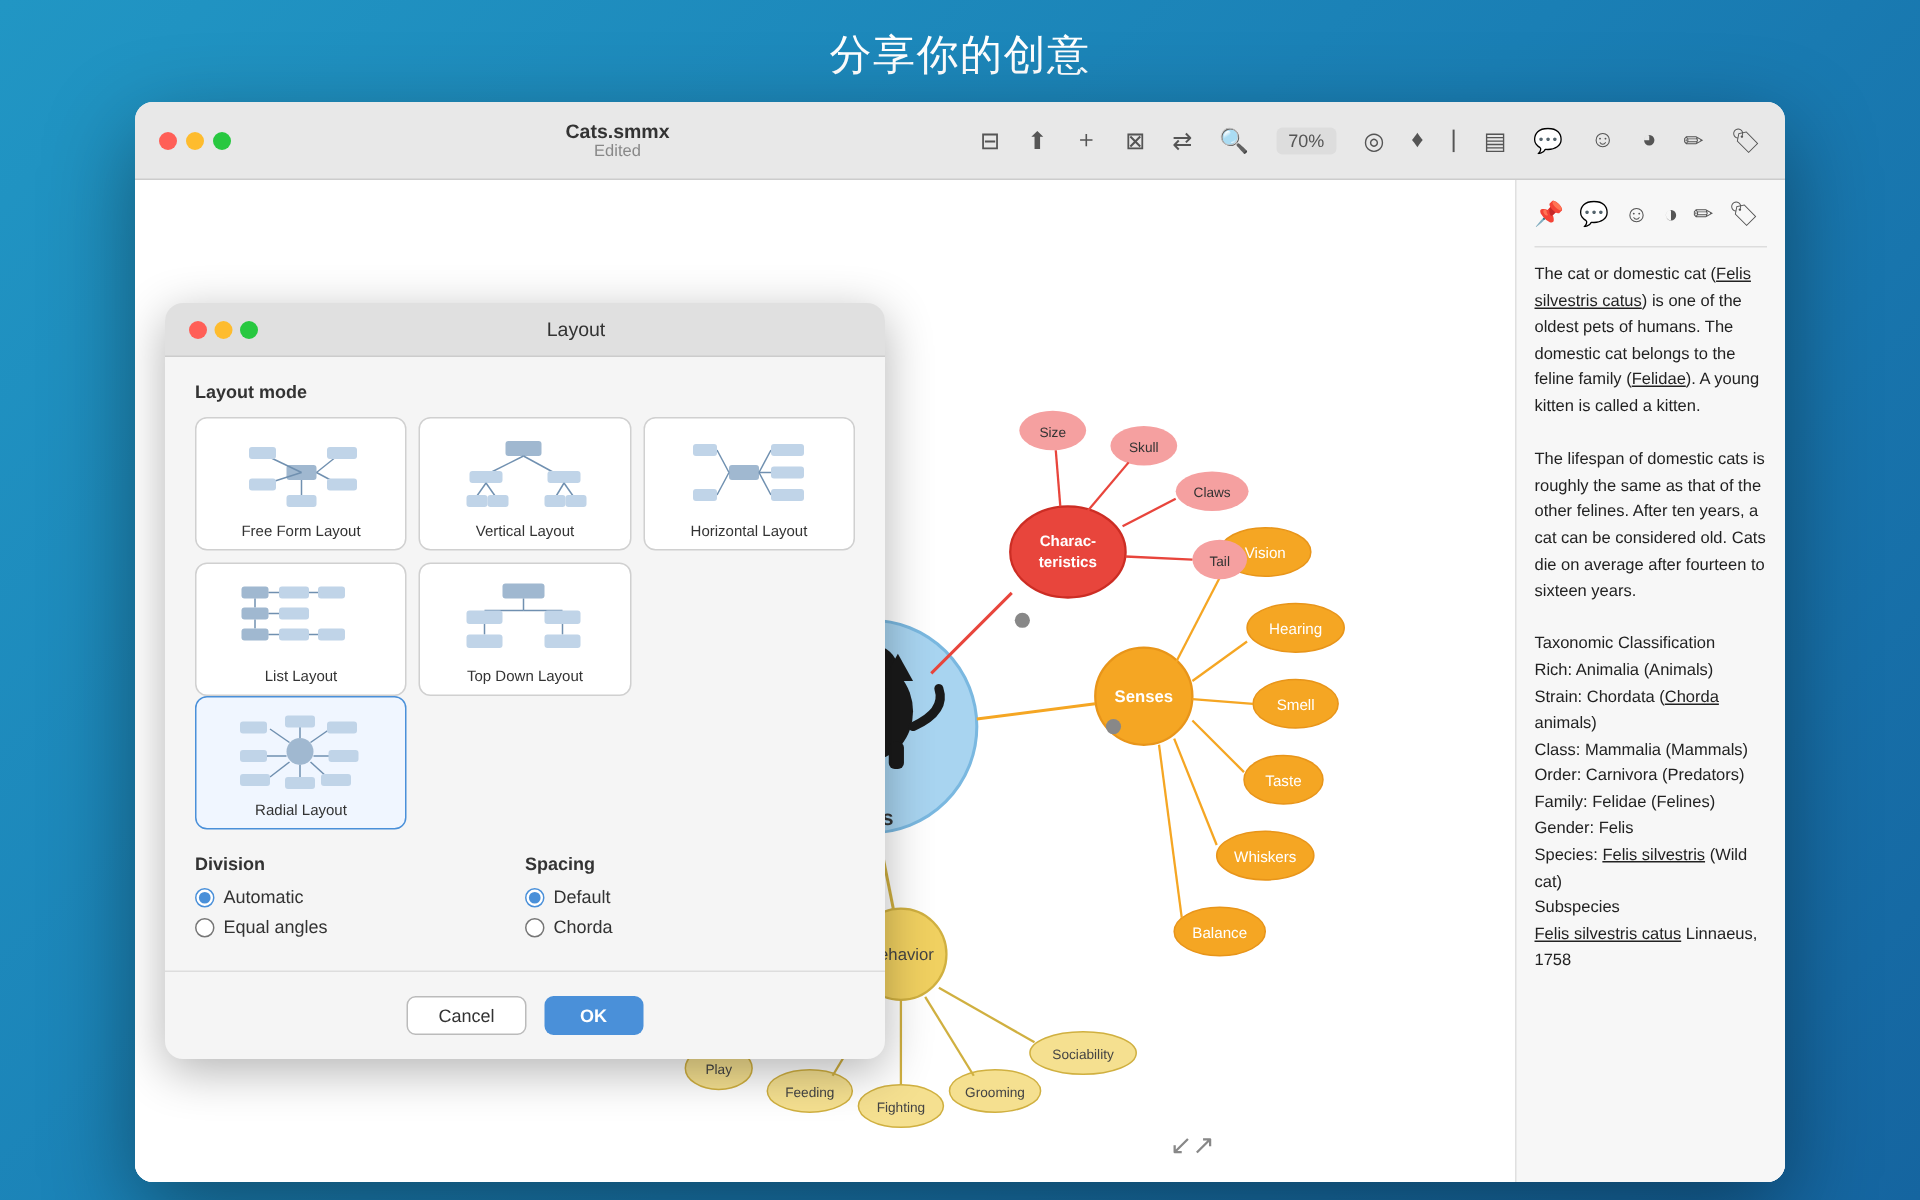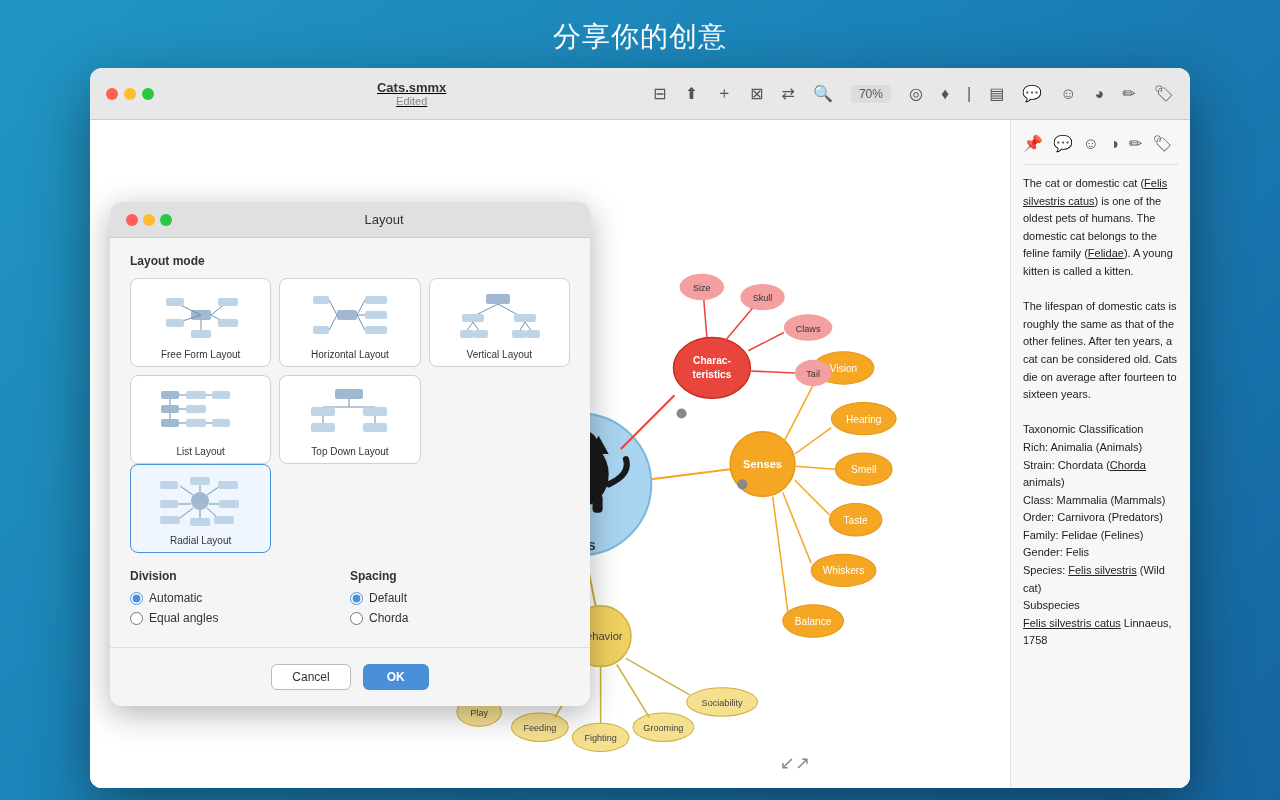--- a/index.html
+++ b/index.html
@@ -56,21 +56,20 @@
       width: 12px; height: 12px;
       border-radius: 50%;
     }
     .tl-red { background: #ff5f57; }
     .tl-yellow { background: #febc2e; }
     .tl-green { background: #28c840; }
 
     .title-info {
       flex: 1;
       text-align: center;
-      text-decoration: underline;
     }
     .title-info .filename {
       font-size: 13px;
       font-weight: 600;
       color: #333;
     }
     .title-info .edited {
       font-size: 11px;
       color: #888;
     }
@@ -520,55 +519,55 @@
                     <line x1="45" y1="32" x2="45" y2="42" stroke="#7090b0" stroke-width="1"></line>
                     <rect x="35" y="42" width="20" height="8" rx="2" fill="#c0d4e8"></rect>
                   </svg>
                 </div>
                 <div class="layout-name">Free Form Layout</div>
               </div>
 
               <div class="layout-item">
                 <div class="layout-preview">
                   <svg class="preview-svg" viewBox="0 0 90 55">
-                    <rect x="32" y="22" width="20" height="10" rx="2" fill="#a0b8d0"></rect>
-                    <line x1="52" y1="27" x2="60" y2="12" stroke="#7090b0" stroke-width="1"></line>
-                    <rect x="60" y="8" width="22" height="8" rx="2" fill="#c0d4e8"></rect>
-                    <line x1="52" y1="27" x2="60" y2="27" stroke="#7090b0" stroke-width="1"></line>
-                    <rect x="60" y="23" width="22" height="8" rx="2" fill="#c0d4e8"></rect>
-                    <line x1="52" y1="27" x2="60" y2="42" stroke="#7090b0" stroke-width="1"></line>
-                    <rect x="60" y="38" width="22" height="8" rx="2" fill="#c0d4e8"></rect>
-                    <line x1="32" y1="27" x2="24" y2="12" stroke="#7090b0" stroke-width="1"></line>
-                    <rect x="8" y="8" width="16" height="8" rx="2" fill="#c0d4e8"></rect>
-                    <line x1="32" y1="27" x2="24" y2="42" stroke="#7090b0" stroke-width="1"></line>
-                    <rect x="8" y="38" width="16" height="8" rx="2" fill="#c0d4e8"></rect>
-                  </svg>
-                </div>
-                <div class="layout-name">Horizontal Layout</div>
-              </div>
-
-              <div class="layout-item">
-                <div class="layout-preview">
-                  <svg class="preview-svg" viewBox="0 0 90 55">
                     <rect x="32" y="6" width="24" height="10" rx="2" fill="#a0b8d0"></rect>
                     <line x1="44" y1="16" x2="20" y2="28" stroke="#7090b0" stroke-width="1"></line>
                     <rect x="8" y="26" width="22" height="8" rx="2" fill="#c0d4e8"></rect>
                     <line x1="44" y1="16" x2="66" y2="28" stroke="#7090b0" stroke-width="1"></line>
                     <rect x="60" y="26" width="22" height="8" rx="2" fill="#c0d4e8"></rect>
                     <line x1="19" y1="34" x2="12" y2="44" stroke="#7090b0" stroke-width="1"></line>
                     <rect x="6" y="42" width="14" height="8" rx="2" fill="#c0d4e8"></rect>
                     <line x1="19" y1="34" x2="26" y2="44" stroke="#7090b0" stroke-width="1"></line>
                     <rect x="20" y="42" width="14" height="8" rx="2" fill="#c0d4e8"></rect>
                     <line x1="71" y1="34" x2="65" y2="44" stroke="#7090b0" stroke-width="1"></line>
                     <rect x="58" y="42" width="14" height="8" rx="2" fill="#c0d4e8"></rect>
                     <line x1="71" y1="34" x2="78" y2="44" stroke="#7090b0" stroke-width="1"></line>
                     <rect x="72" y="42" width="14" height="8" rx="2" fill="#c0d4e8"></rect>
                   </svg>
                 </div>
                 <div class="layout-name">Vertical Layout</div>
+              </div>
+
+              <div class="layout-item">
+                <div class="layout-preview">
+                  <svg class="preview-svg" viewBox="0 0 90 55">
+                    <rect x="32" y="22" width="20" height="10" rx="2" fill="#a0b8d0"></rect>
+                    <line x1="52" y1="27" x2="60" y2="12" stroke="#7090b0" stroke-width="1"></line>
+                    <rect x="60" y="8" width="22" height="8" rx="2" fill="#c0d4e8"></rect>
+                    <line x1="52" y1="27" x2="60" y2="27" stroke="#7090b0" stroke-width="1"></line>
+                    <rect x="60" y="23" width="22" height="8" rx="2" fill="#c0d4e8"></rect>
+                    <line x1="52" y1="27" x2="60" y2="42" stroke="#7090b0" stroke-width="1"></line>
+                    <rect x="60" y="38" width="22" height="8" rx="2" fill="#c0d4e8"></rect>
+                    <line x1="32" y1="27" x2="24" y2="12" stroke="#7090b0" stroke-width="1"></line>
+                    <rect x="8" y="8" width="16" height="8" rx="2" fill="#c0d4e8"></rect>
+                    <line x1="32" y1="27" x2="24" y2="42" stroke="#7090b0" stroke-width="1"></line>
+                    <rect x="8" y="38" width="16" height="8" rx="2" fill="#c0d4e8"></rect>
+                  </svg>
+                </div>
+                <div class="layout-name">Horizontal Layout</div>
               </div>
 
               <div class="layout-item">
                 <div class="layout-preview">
                   <svg class="preview-svg" viewBox="0 0 90 55">
                     <rect x="5" y="6" width="18" height="8" rx="2" fill="#a0b8d0"></rect>
                     <line x1="23" y1="10" x2="30" y2="10" stroke="#7090b0" stroke-width="1"></line>
                     <rect x="30" y="6" width="20" height="8" rx="2" fill="#c0d4e8"></rect>
                     <line x1="50" y1="10" x2="56" y2="10" stroke="#7090b0" stroke-width="1"></line>
                     <rect x="56" y="6" width="18" height="8" rx="2" fill="#c0d4e8"></rect>

